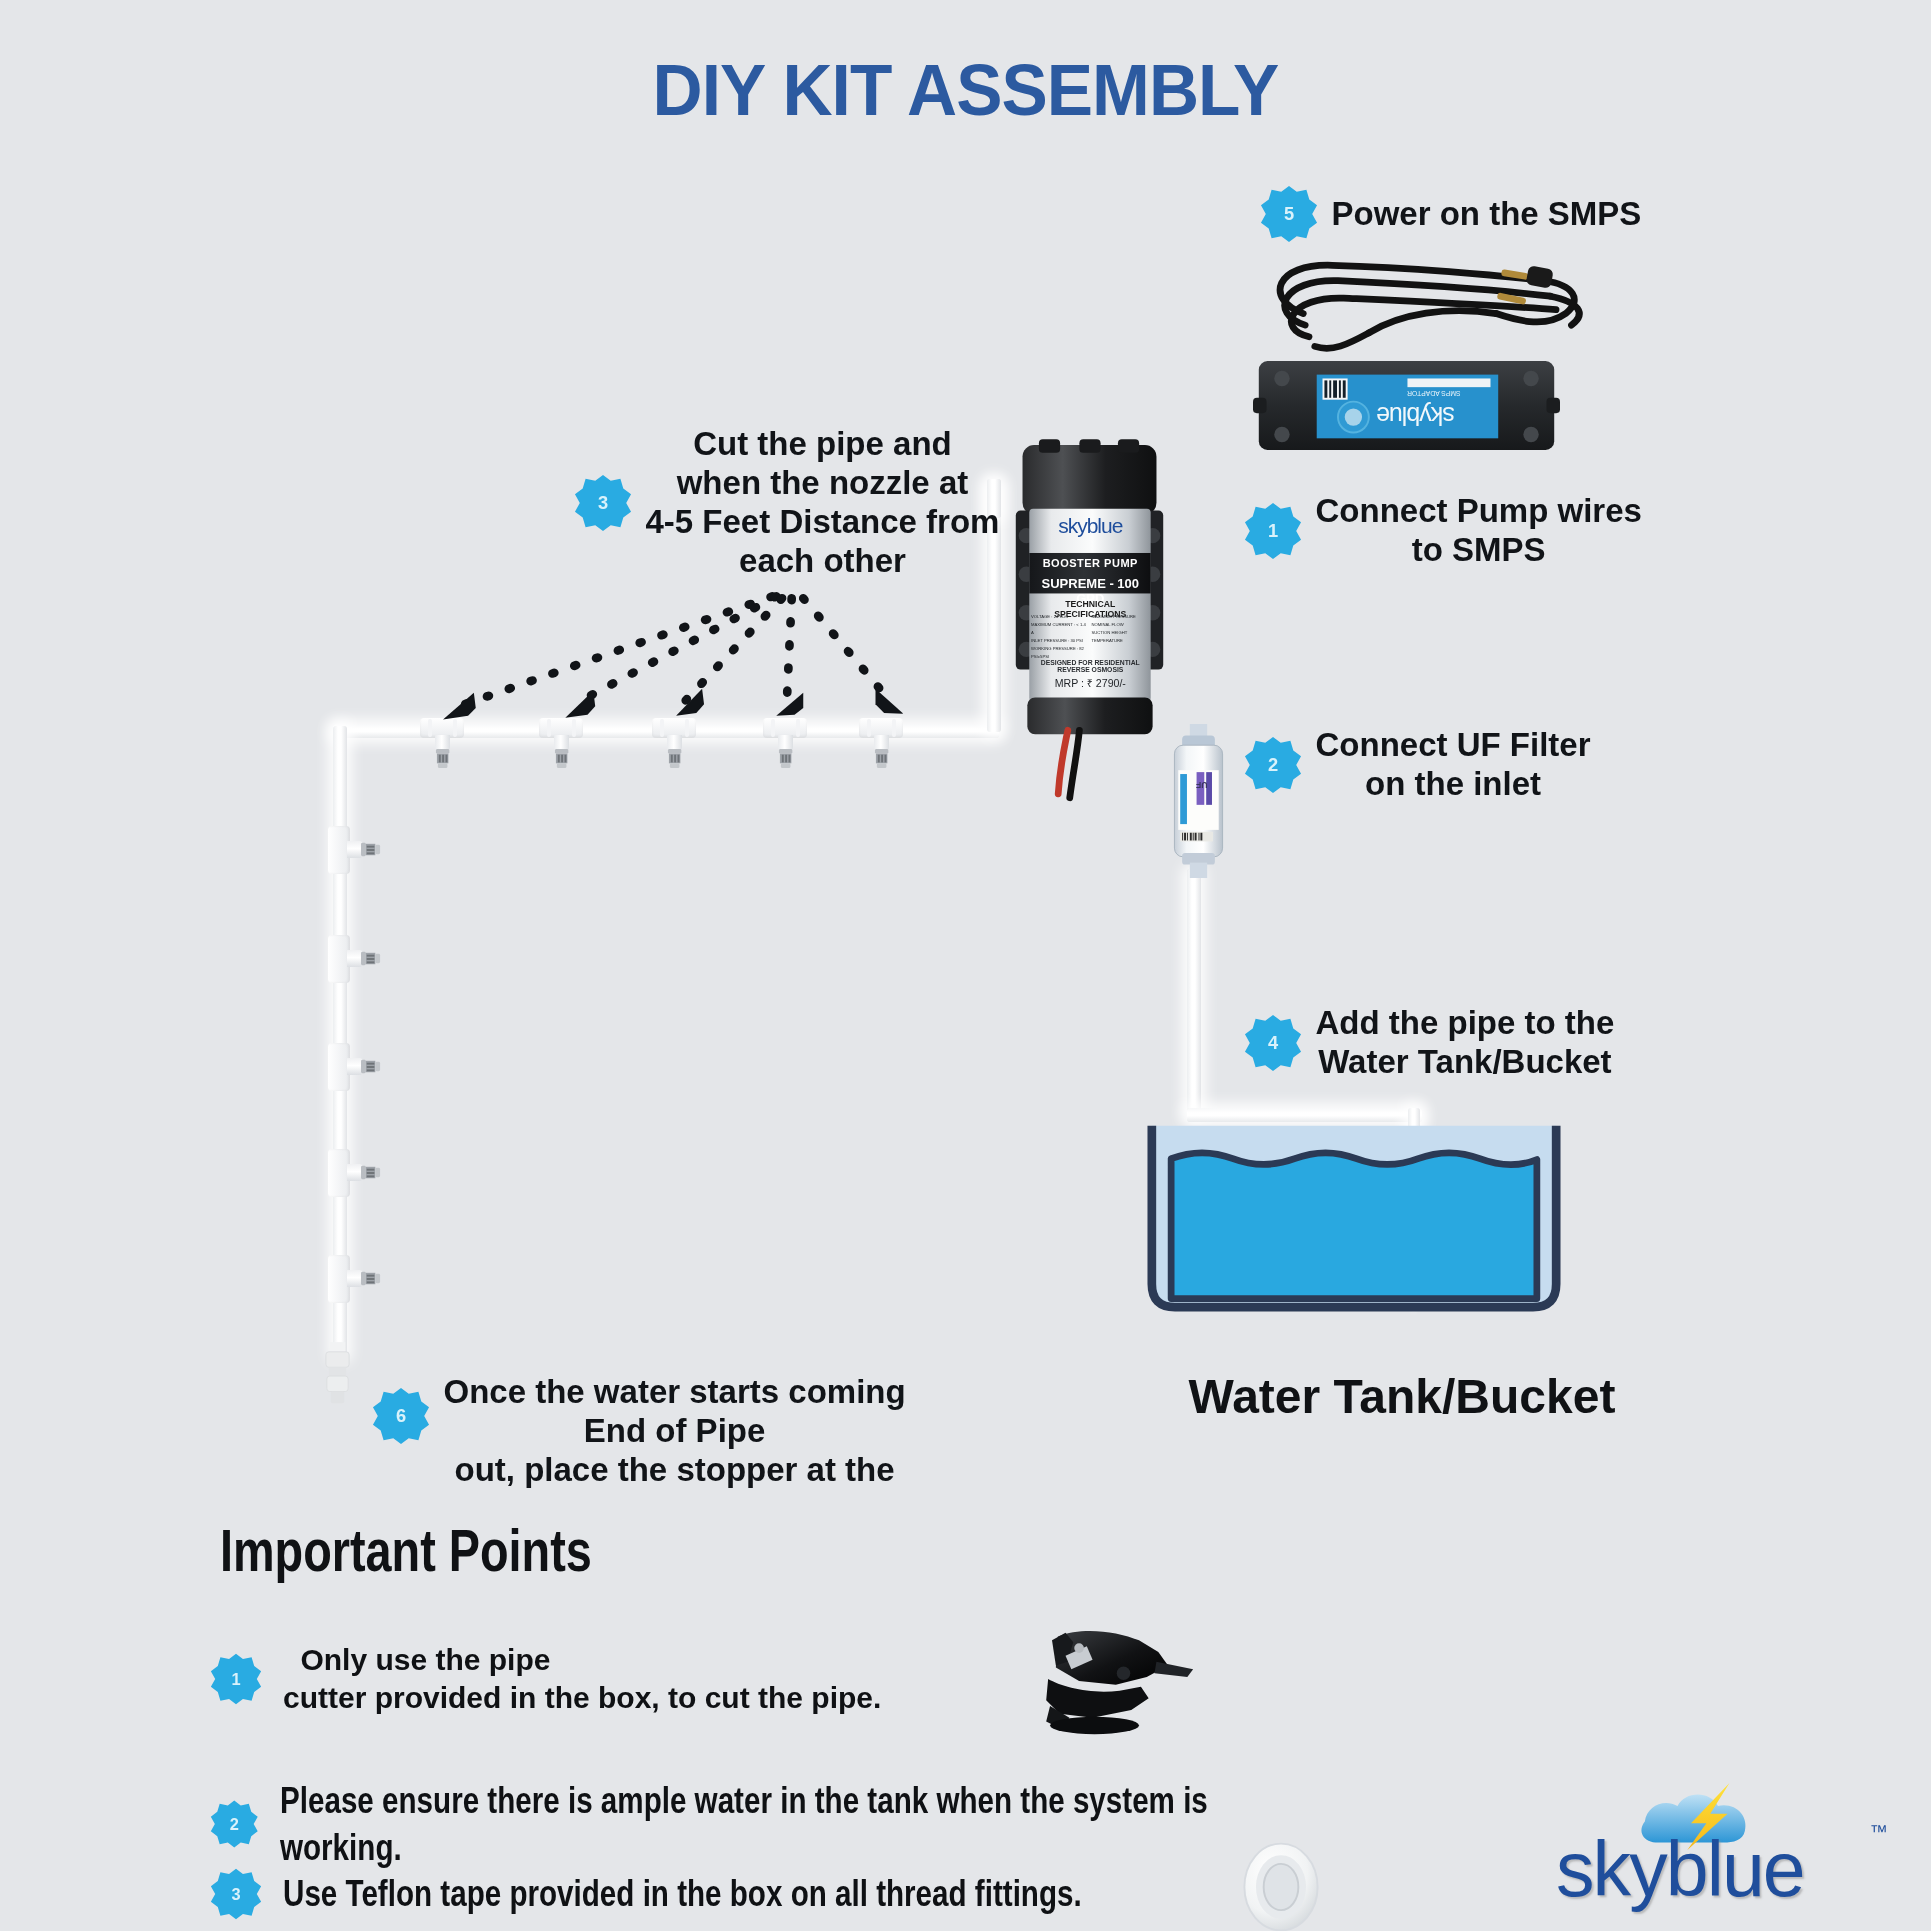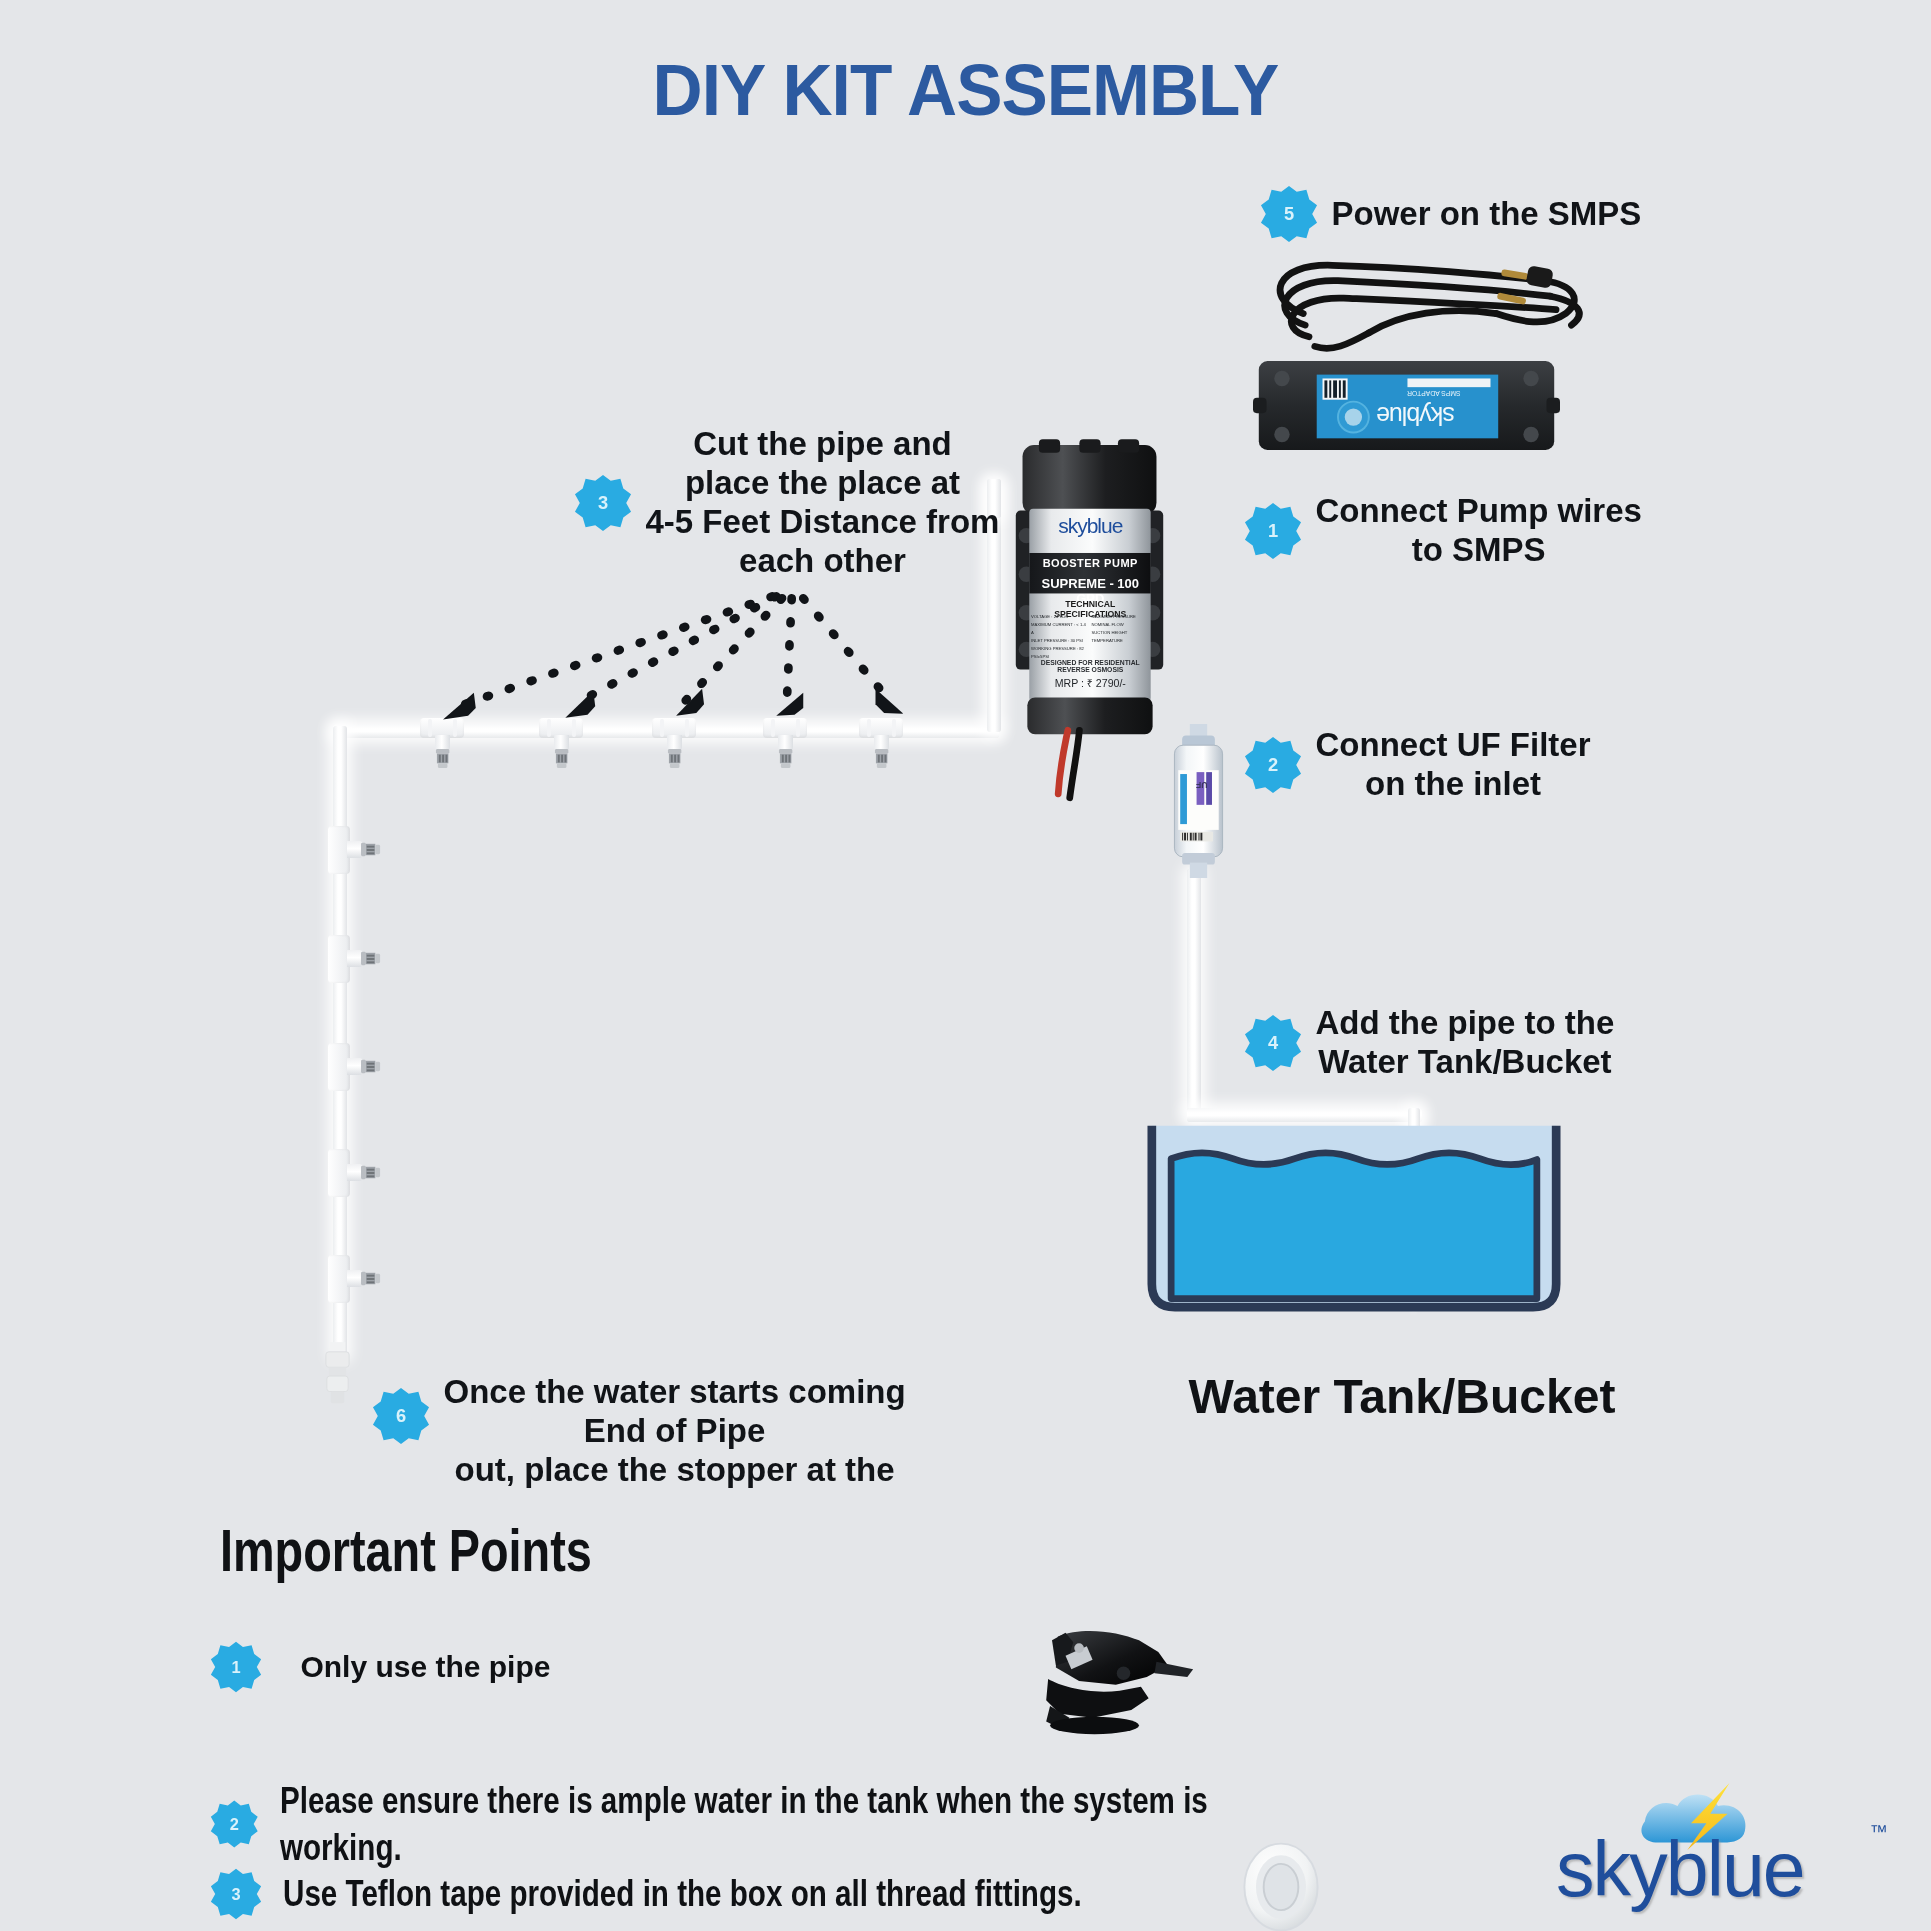--- a/index.html
+++ b/index.html
@@ -496,21 +496,21 @@
 
   <div class="abs step" style="left:574px;top:425px;">
     <div class="badge">
       <svg viewBox="0 0 60 60">
           <path d="M30 1 L38 7 L48 5 L51 15 L59 21 L54 30 L59 39 L51 45 L48 55 L38 53 L30 59 L22 53 L12 55 L9 45 L1 39 L6 30 L1 21 L9 15 L12 5 L22 7 Z" fill="#29abe2"></path>
         </svg>
       <span class="num">3</span>
     </div>
     <div class="txt" style="text-align:center;">
       <div>Cut the pipe and</div>
-      <div>place the place at</div>
+      <div>when the nozzle at</div>
       <div>4-5 Feet Distance from</div>
       <div>each other</div>
     </div>
   </div>
 
   <div class="abs step" style="left:1244px;top:1004px;">
     <div class="badge">
       <svg viewBox="0 0 60 60">
           <path d="M30 1 L38 7 L48 5 L51 15 L59 21 L54 30 L59 39 L51 45 L48 55 L38 53 L30 59 L22 53 L12 55 L9 45 L1 39 L6 30 L1 21 L9 15 L12 5 L22 7 Z" fill="#29abe2"></path>
         </svg>
@@ -546,20 +546,21 @@
 
   <div class="abs ipt-row" style="left:210px;top:1641px;width:1062px;">
     <div class="badge sm">
       <svg viewBox="0 0 60 60">
           <path d="M30 1 L38 7 L48 5 L51 15 L59 21 L54 30 L59 39 L51 45 L48 55 L38 53 L30 59 L22 53 L12 55 L9 45 L1 39 L6 30 L1 21 L9 15 L12 5 L22 7 Z" fill="#29abe2"></path>
         </svg>
       <span class="num">1</span>
     </div>
     <div class="ipt-txt">
       <div style="margin-left:17.4px;">Only use the pipe</div>
+      <div>cutter provided in the box, to cut the pipe.</div>
     </div>
   </div>
 
   <div class="abs ipt-row cond" style="left:210px;top:1777px;width:1303px;">
     <div class="badge sm">
       <svg viewBox="0 0 60 60">
           <path d="M30 1 L38 7 L48 5 L51 15 L59 21 L54 30 L59 39 L51 45 L48 55 L38 53 L30 59 L22 53 L12 55 L9 45 L1 39 L6 30 L1 21 L9 15 L12 5 L22 7 Z" fill="#29abe2"></path>
         </svg>
       <span class="num">2</span>
     </div>

